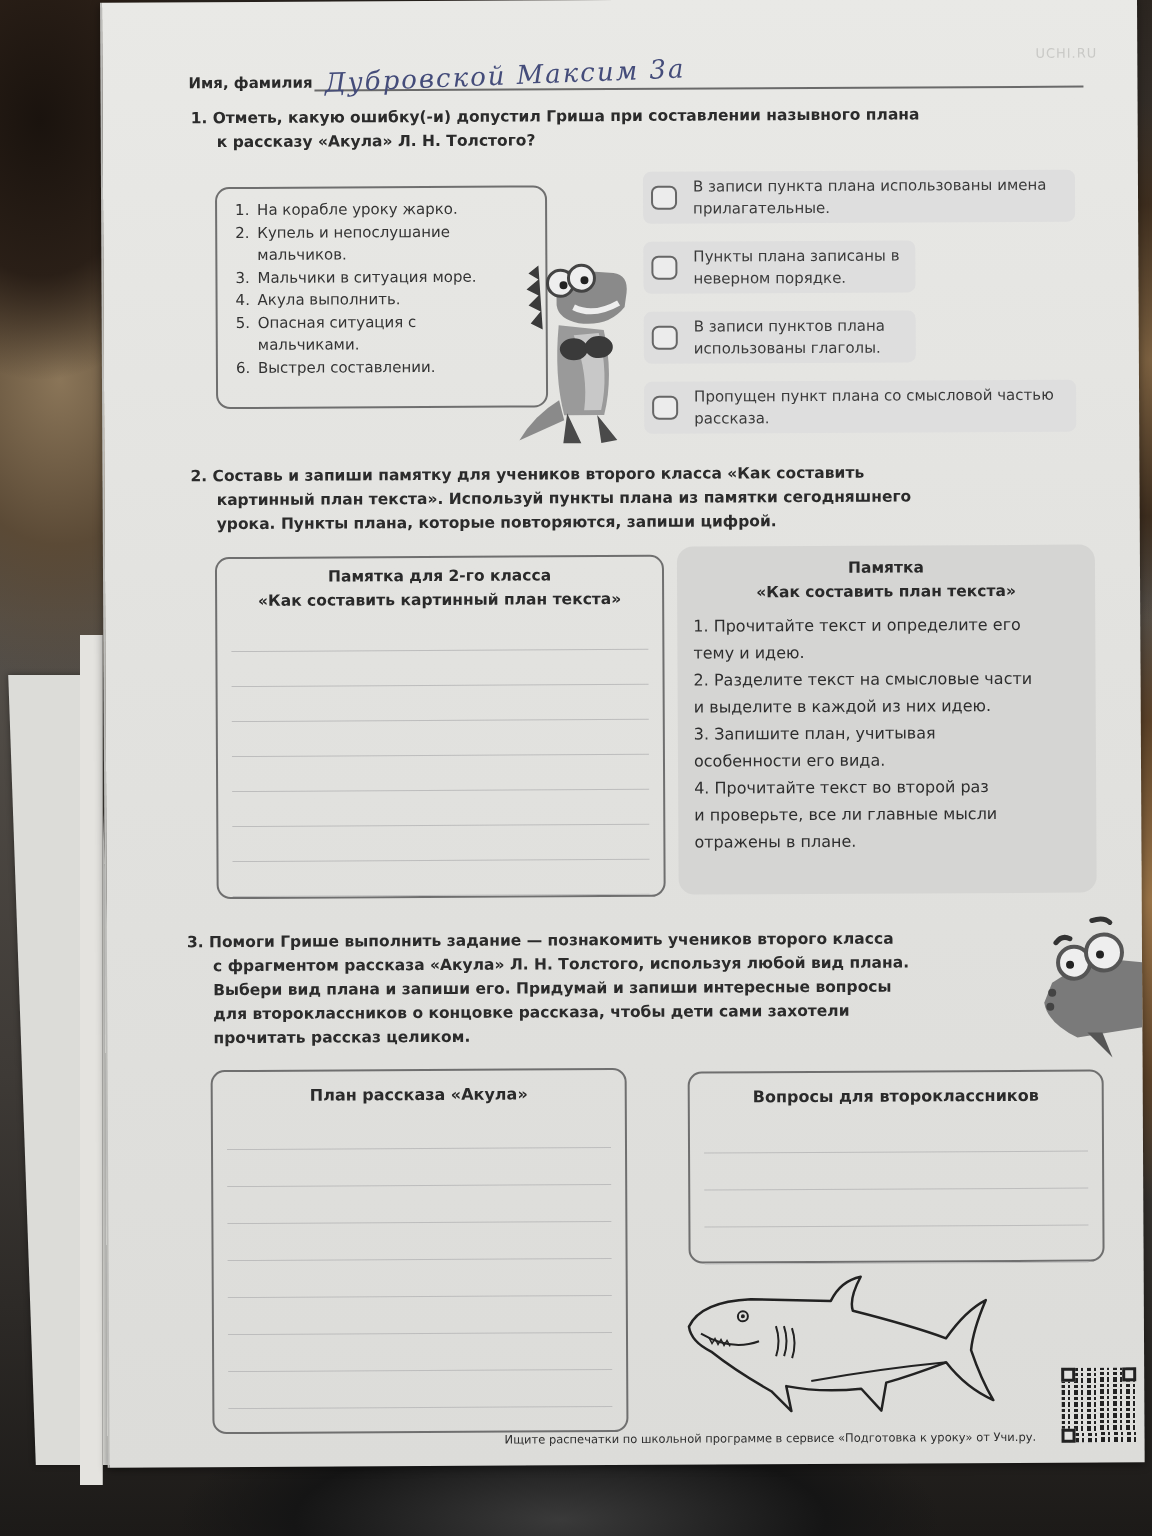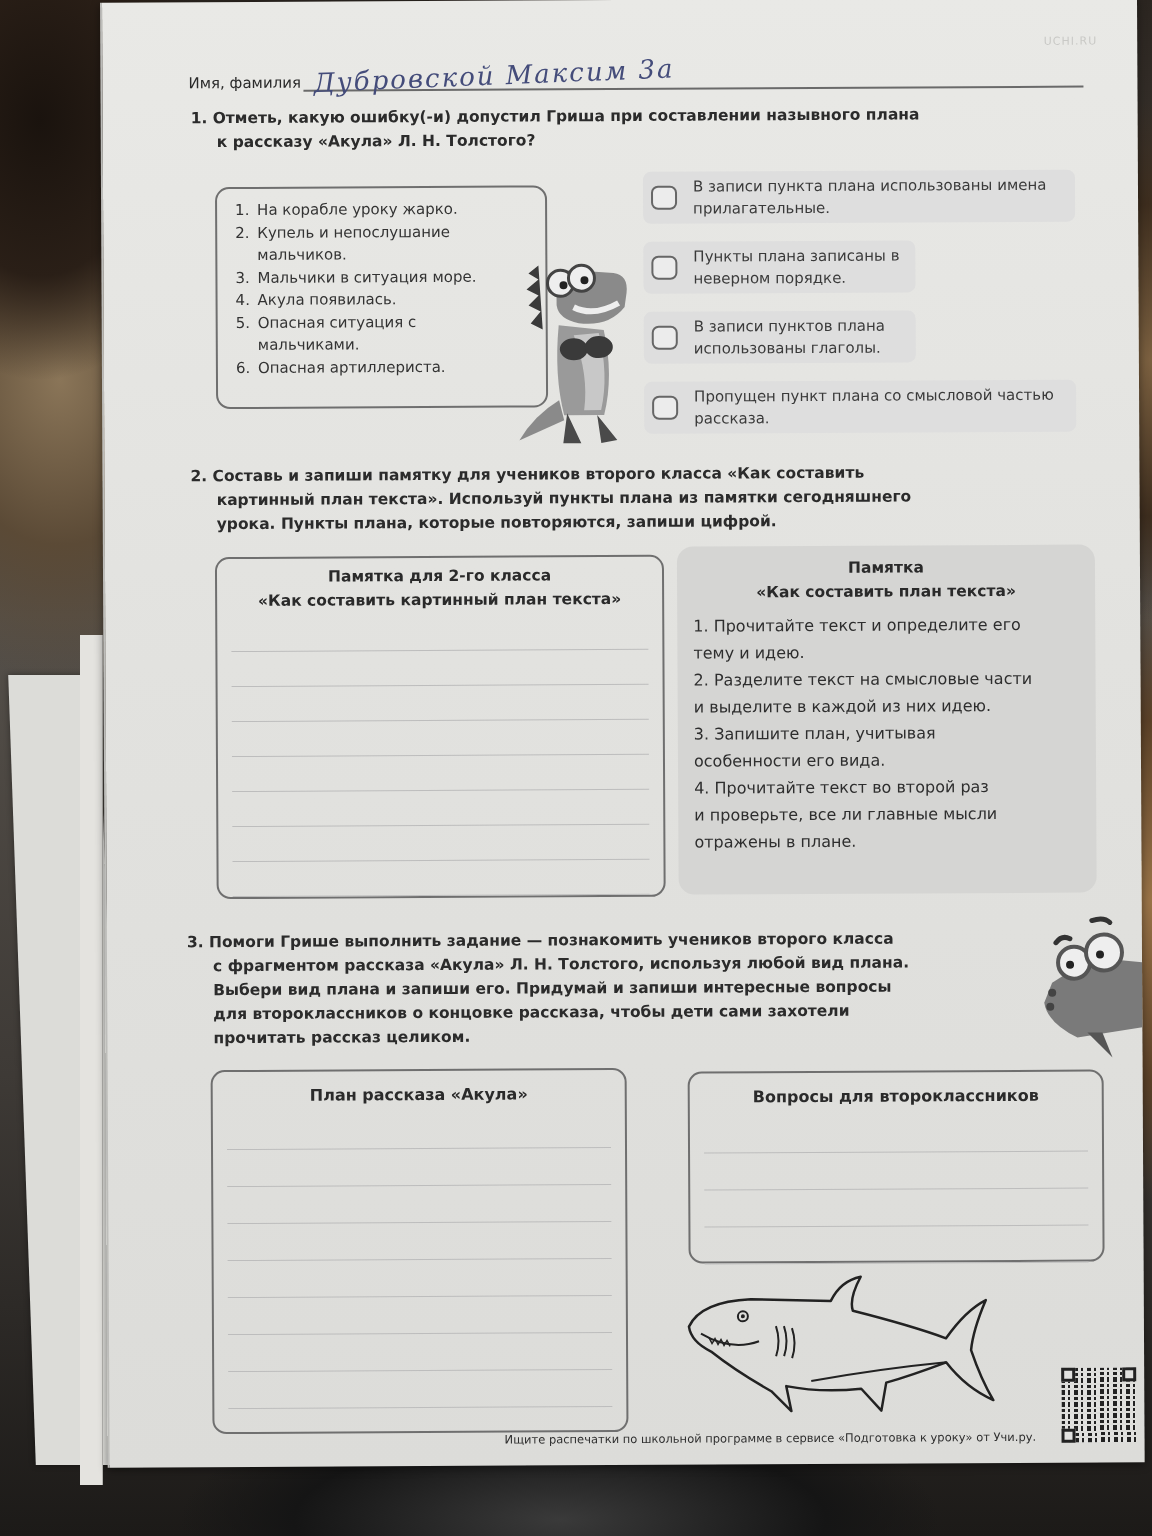--- a/index.html
+++ b/index.html
@@ -24,23 +24,23 @@
     border-right:1px solid #b5b4b0;
   }
   .paper{
     position:absolute;left:100px;top:0;width:1035px;height:1465px;
     background:linear-gradient(180deg,#e9e9e6 0%,#e2e2df 45%,#dcdcd9 100%);
     border-left:2px solid #bdbdba;
     box-shadow:0 2px 10px rgba(0,0,0,.45);
     color:#2a2a2a;
     transform:rotate(-0.3deg);transform-origin:50% 0;
   }
-  .watermark{position:absolute;right:40px;top:37px;font-size:11px;color:#c9c9c6;letter-spacing:1px;}
+  .watermark{position:absolute;right:40px;top:48px;font-size:13px;color:#c9c9c6;letter-spacing:1px;}
   .name-row{position:absolute;left:86px;top:58px;width:895px;display:flex;align-items:flex-end;}
-  .name-label{font-weight:normal;font-size:15px;white-space:nowrap;}
+  .name-label{font-weight:bold;font-size:15px;white-space:nowrap;}
   .name-line{flex:1;border-bottom:2px solid #6a6a6a;margin-left:2px;height:30px;position:relative;}
   .handwriting{position:absolute;left:10px;bottom:-2px;font-family:"DejaVu Serif",serif;font-style:italic;
     font-size:26px;color:#444c7a;letter-spacing:2px;transform:rotate(-2deg);}
   .task{position:absolute;font-weight:bold;font-size:15.5px;line-height:24px;color:#2b2b2b;}
   .task .num{display:inline-block;width:22px;}
   .task .indent{padding-left:26px;}
   .box{position:absolute;border:2px solid #6f6f6f;border-radius:14px;background:transparent;}
   .plan-list{left:112px;top:185px;width:332px;height:222px;padding:10px 0 0 18px;box-sizing:border-box;
     font-size:15px;line-height:22.5px;color:#333;}
   .plan-list .item{display:flex;}
@@ -106,29 +106,29 @@
     <div class="item">
         <span class="n">2.</span>
         <span style="max-width:240px">Купель и непослушание мальчиков.</span>
       </div>
     <div class="item">
         <span class="n">3.</span>
         <span>Мальчики в ситуация море.</span>
       </div>
     <div class="item">
         <span class="n">4.</span>
-        <span>Акула появилась.</span>
+        <span>Акула выполнить.</span>
       </div>
     <div class="item">
         <span class="n">5.</span>
         <span style="max-width:200px">Опасная ситуация с мальчиками.</span>
       </div>
     <div class="item">
         <span class="n">6.</span>
-        <span>Опасная артиллериста.</span>
+        <span>Выстрел составлении.</span>
       </div>
   </div>
 
   <svg class="dino" viewBox="0 0 120 200">
     <path d="M20 20 L10 28 L20 34 L8 44 L20 50 L10 60 L22 66 L12 78 L24 84" fill="#3a3a3a"></path>
     <path d="M38 40 Q35 25 55 25 L95 28 Q110 30 108 48 L106 62 Q90 82 60 78 Q40 74 38 60 Z" fill="#8a8a8a"></path>
     <circle cx="42" cy="38" r="13" fill="#eee" stroke="#444" stroke-width="3"></circle>
     <circle cx="63" cy="33" r="13" fill="#eee" stroke="#444" stroke-width="3"></circle>
     <circle cx="45" cy="40" r="4" fill="#222"></circle>
       <circle cx="66" cy="35" r="4" fill="#222"></circle>

